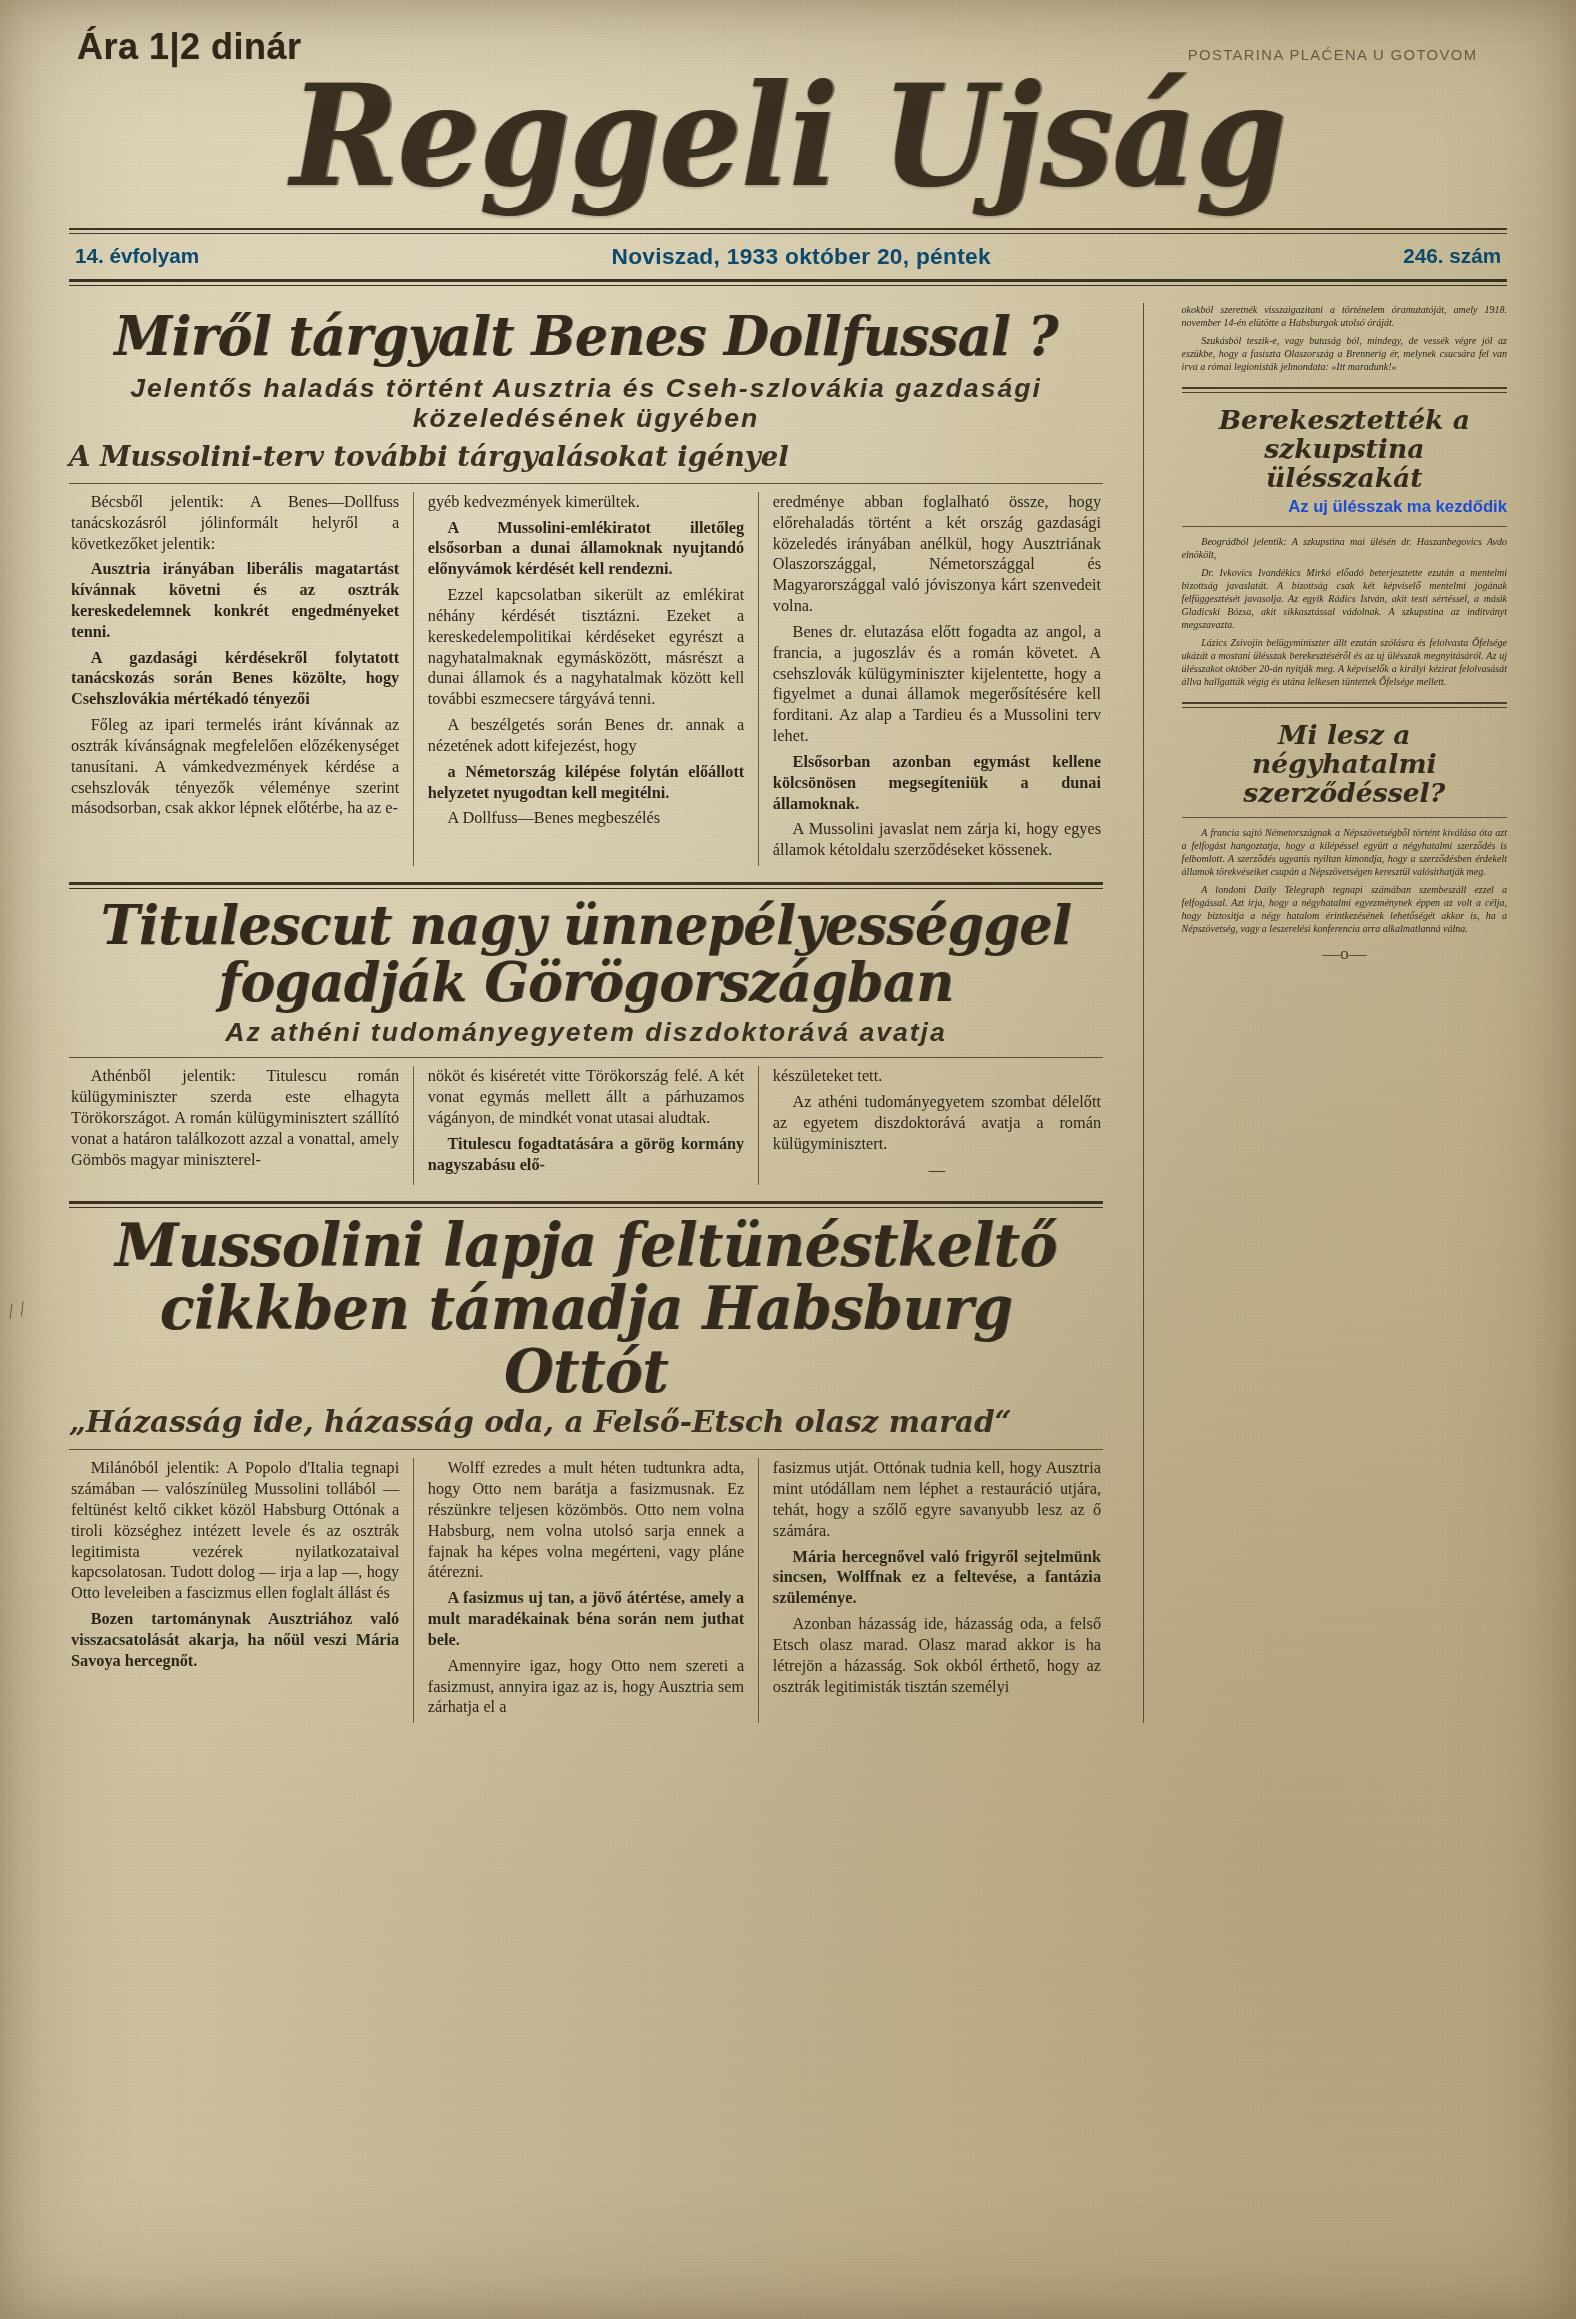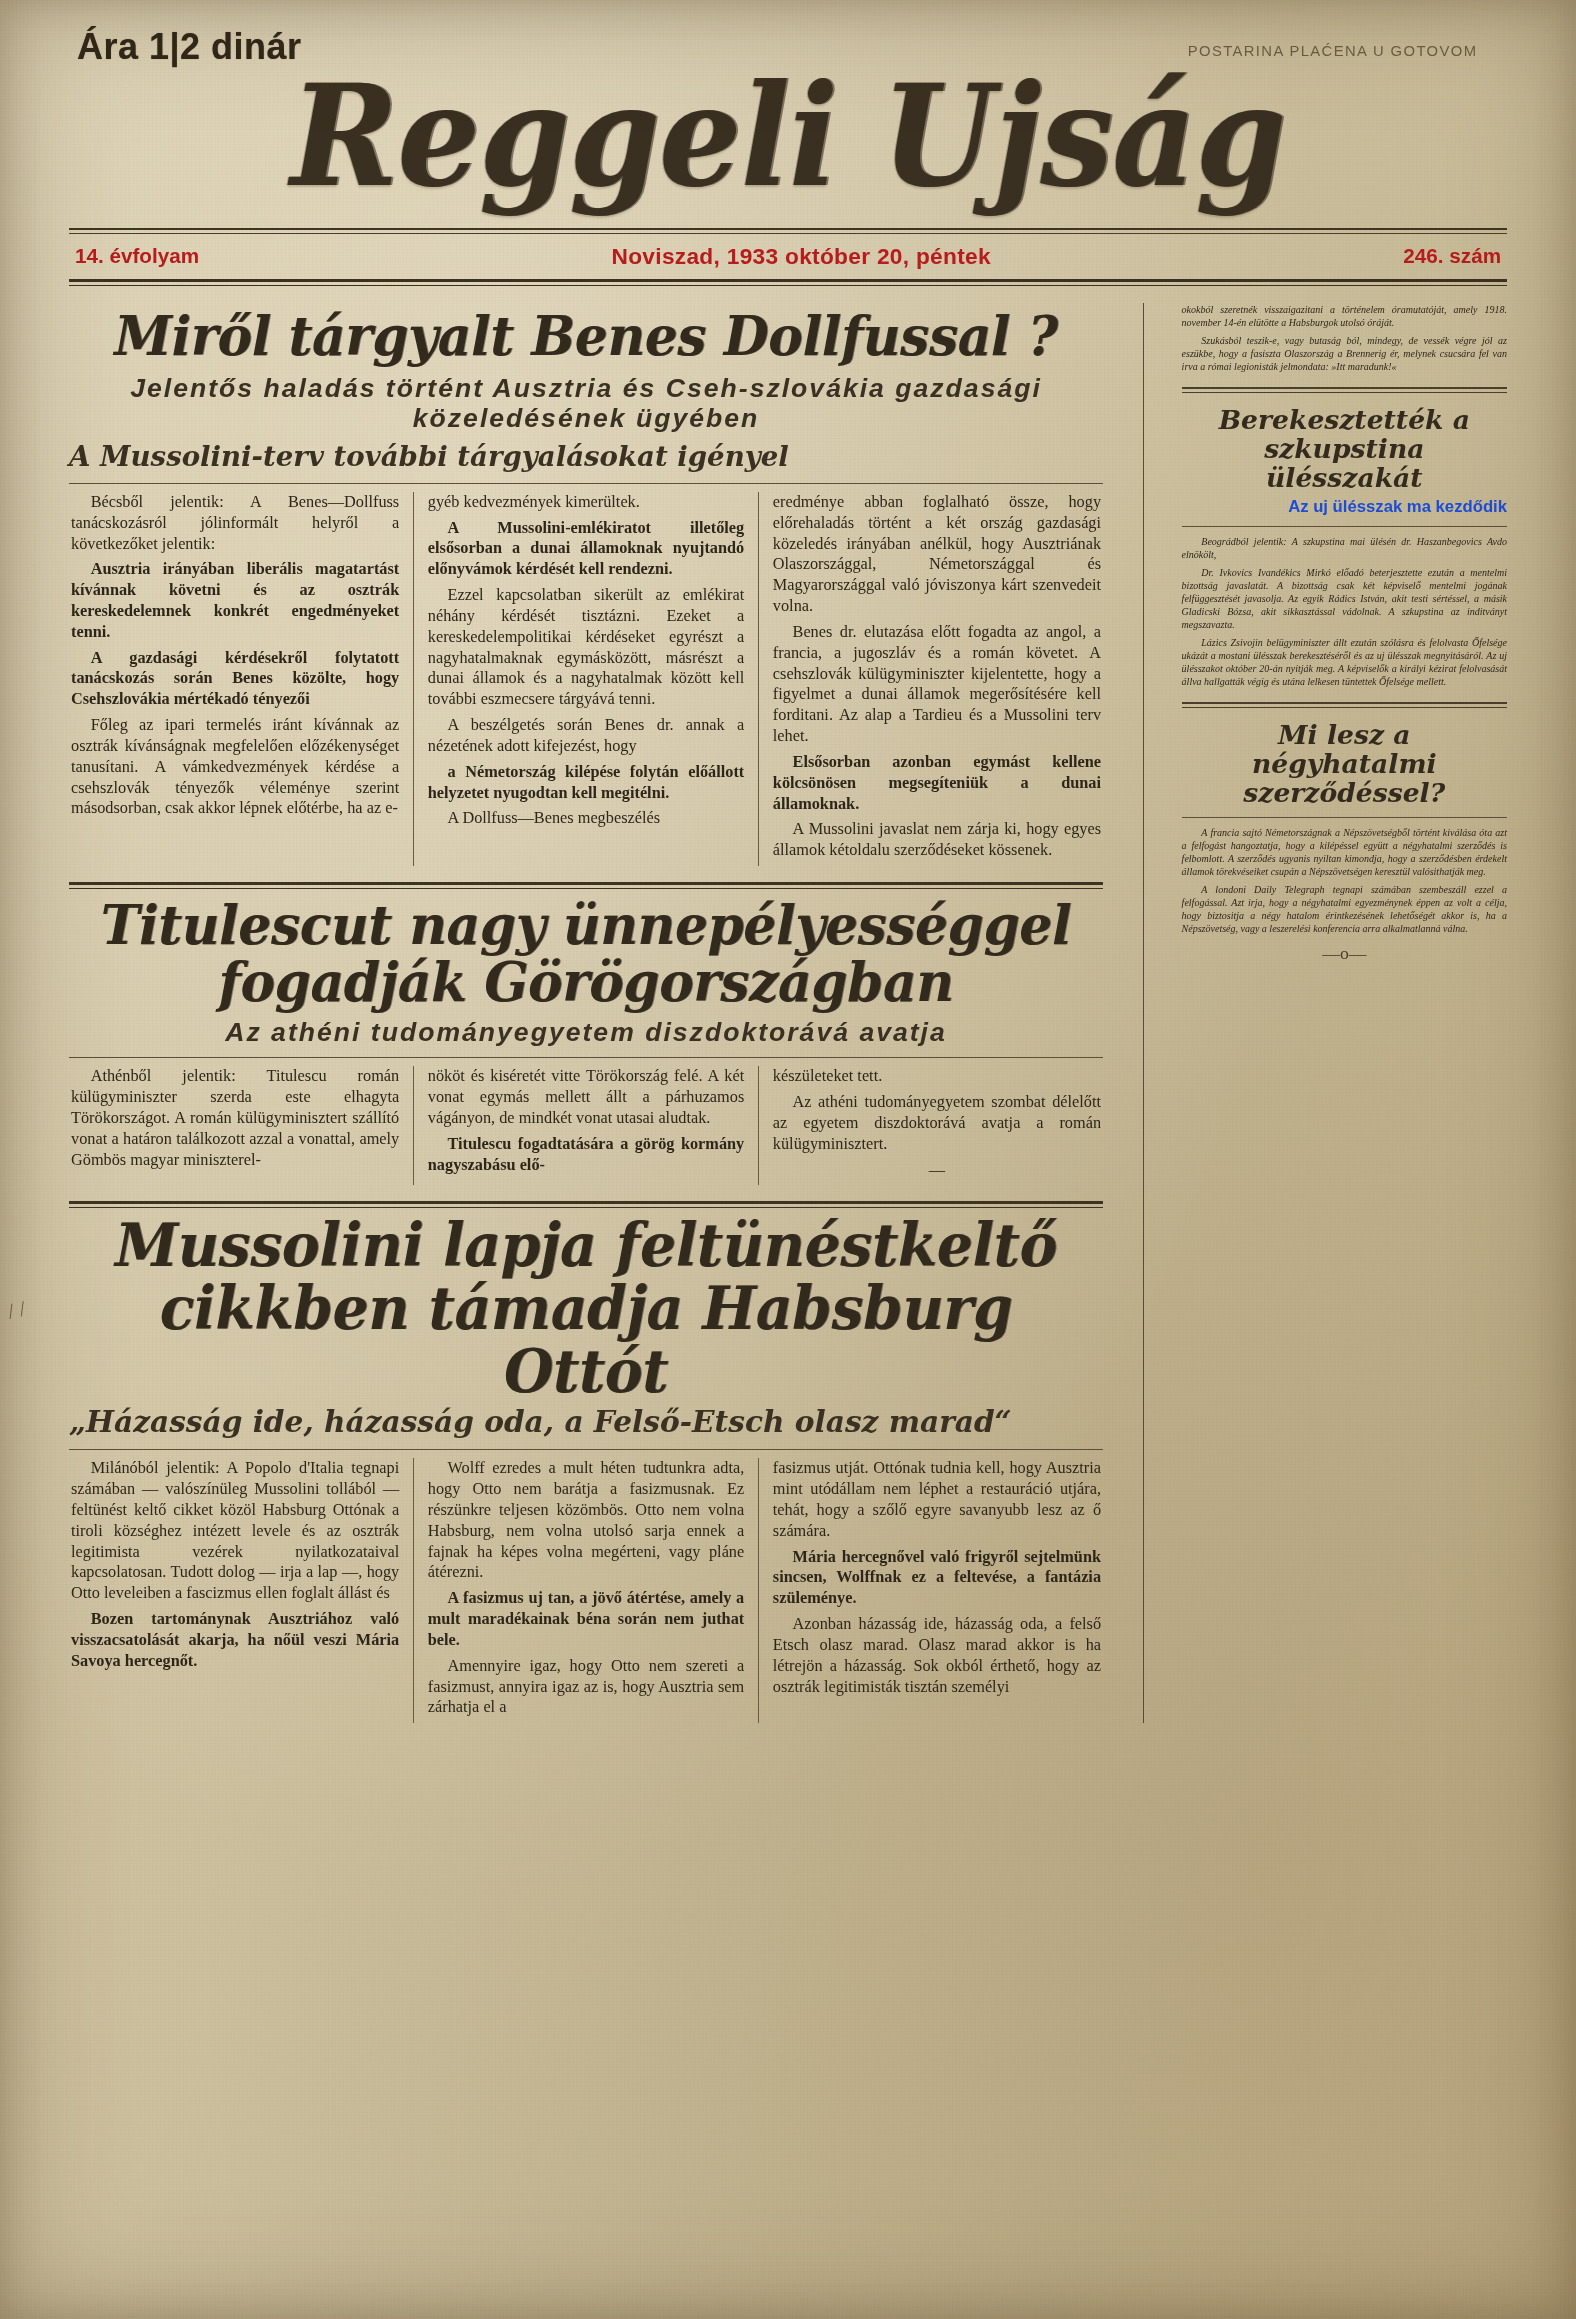--- a/index.html
+++ b/index.html
@@ -32,21 +32,21 @@
     position:absolute;inset:0;
     box-shadow:inset 0 0 118px rgba(80,60,30,.35), inset 0 0 39px rgba(80,60,30,.25);
     pointer-events:none;
   }
   .page{
     position:absolute;
     left:69px;top:25.6px;width:1438px;height:2266px;
   }
 
   
-  .topline{display:flex;align-items:flex-start;justify-content:space-between;}
+  .topline{display:flex;align-items:center;justify-content:space-between;}
   .price{
     font-family:"Liberation Sans", sans-serif;
     font-weight:bold;font-size:36px;letter-spacing:0.5px;
     color:#2e2619;
     text-shadow:0 0 1px rgba(60,45,20,.5);
     margin-left:7.9px;
   }
   .postarina{
     font-family:"Liberation Sans", sans-serif;
     font-size:14.8px;letter-spacing:1.4px;color:#5b4e36;
@@ -69,21 +69,21 @@
       0 2px 2px rgba(80,65,40,.25);
     transform:scaleY(1.08);
   }
   .rule{border:0;border-top:2px solid #3e3424;margin:25.6px 0 0 0;}
   .rule.thin{border-top:1px solid #4a3f2c;margin:3px 0 0 0;}
   .issueline{
     display:flex;justify-content:space-between;align-items:center;
     font-family:"Liberation Sans", sans-serif;
     font-weight:bold;font-size:20.7px;
     padding:8.9px 5.9px 8.9px 5.9px;
-    color:#b91c1c;
+    color:#0c4a6e;
   }
   .issueline .mid{font-size:22.7px;letter-spacing:0.3px;}
   .rule.double{border-top:3.9px solid #3b3122;margin-top:0;}
   .rule.double2{border-top:1px solid #3b3122;margin-top:3.9px;}
 
   
   .body-wrap{display:flex;margin-top:17px;gap:24px;}
   .left{width:1074px;padding-right:15.8px;box-sizing:border-box;}
   .vdiv{width:1px;background:#5a4c35;margin:0 13.8px 0 0;}
   .right{width:333px;box-sizing:border-box;}

